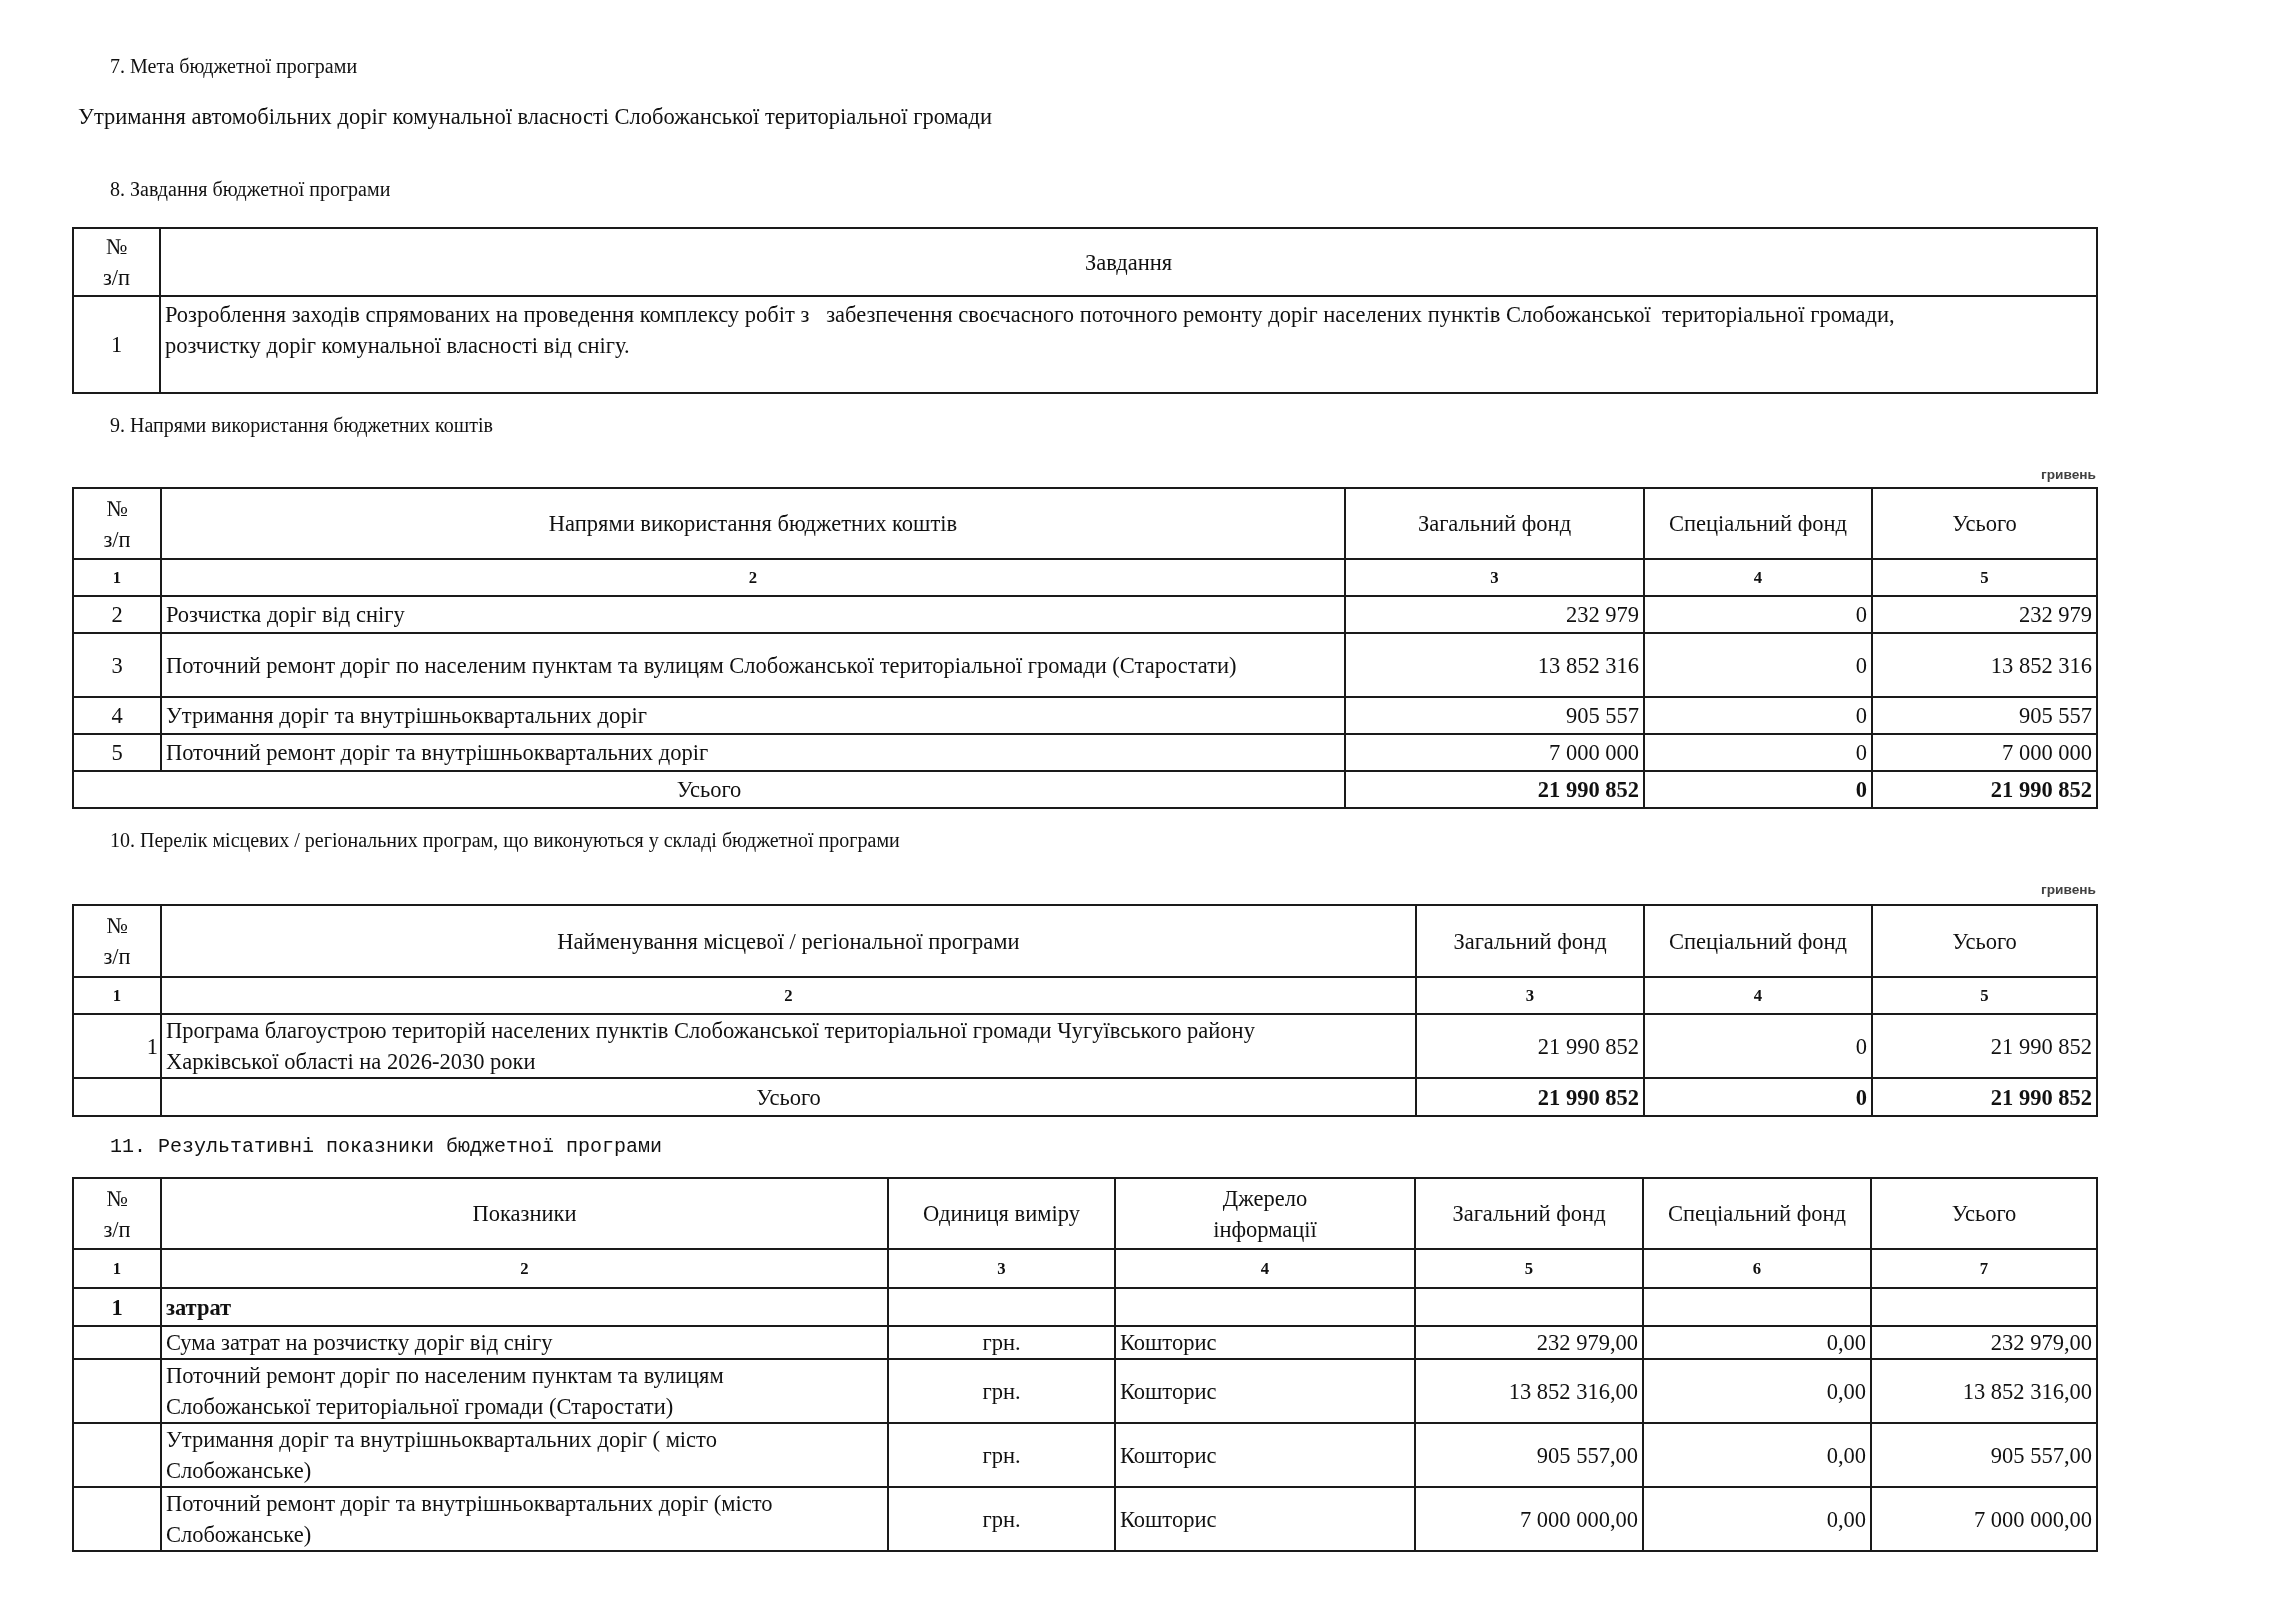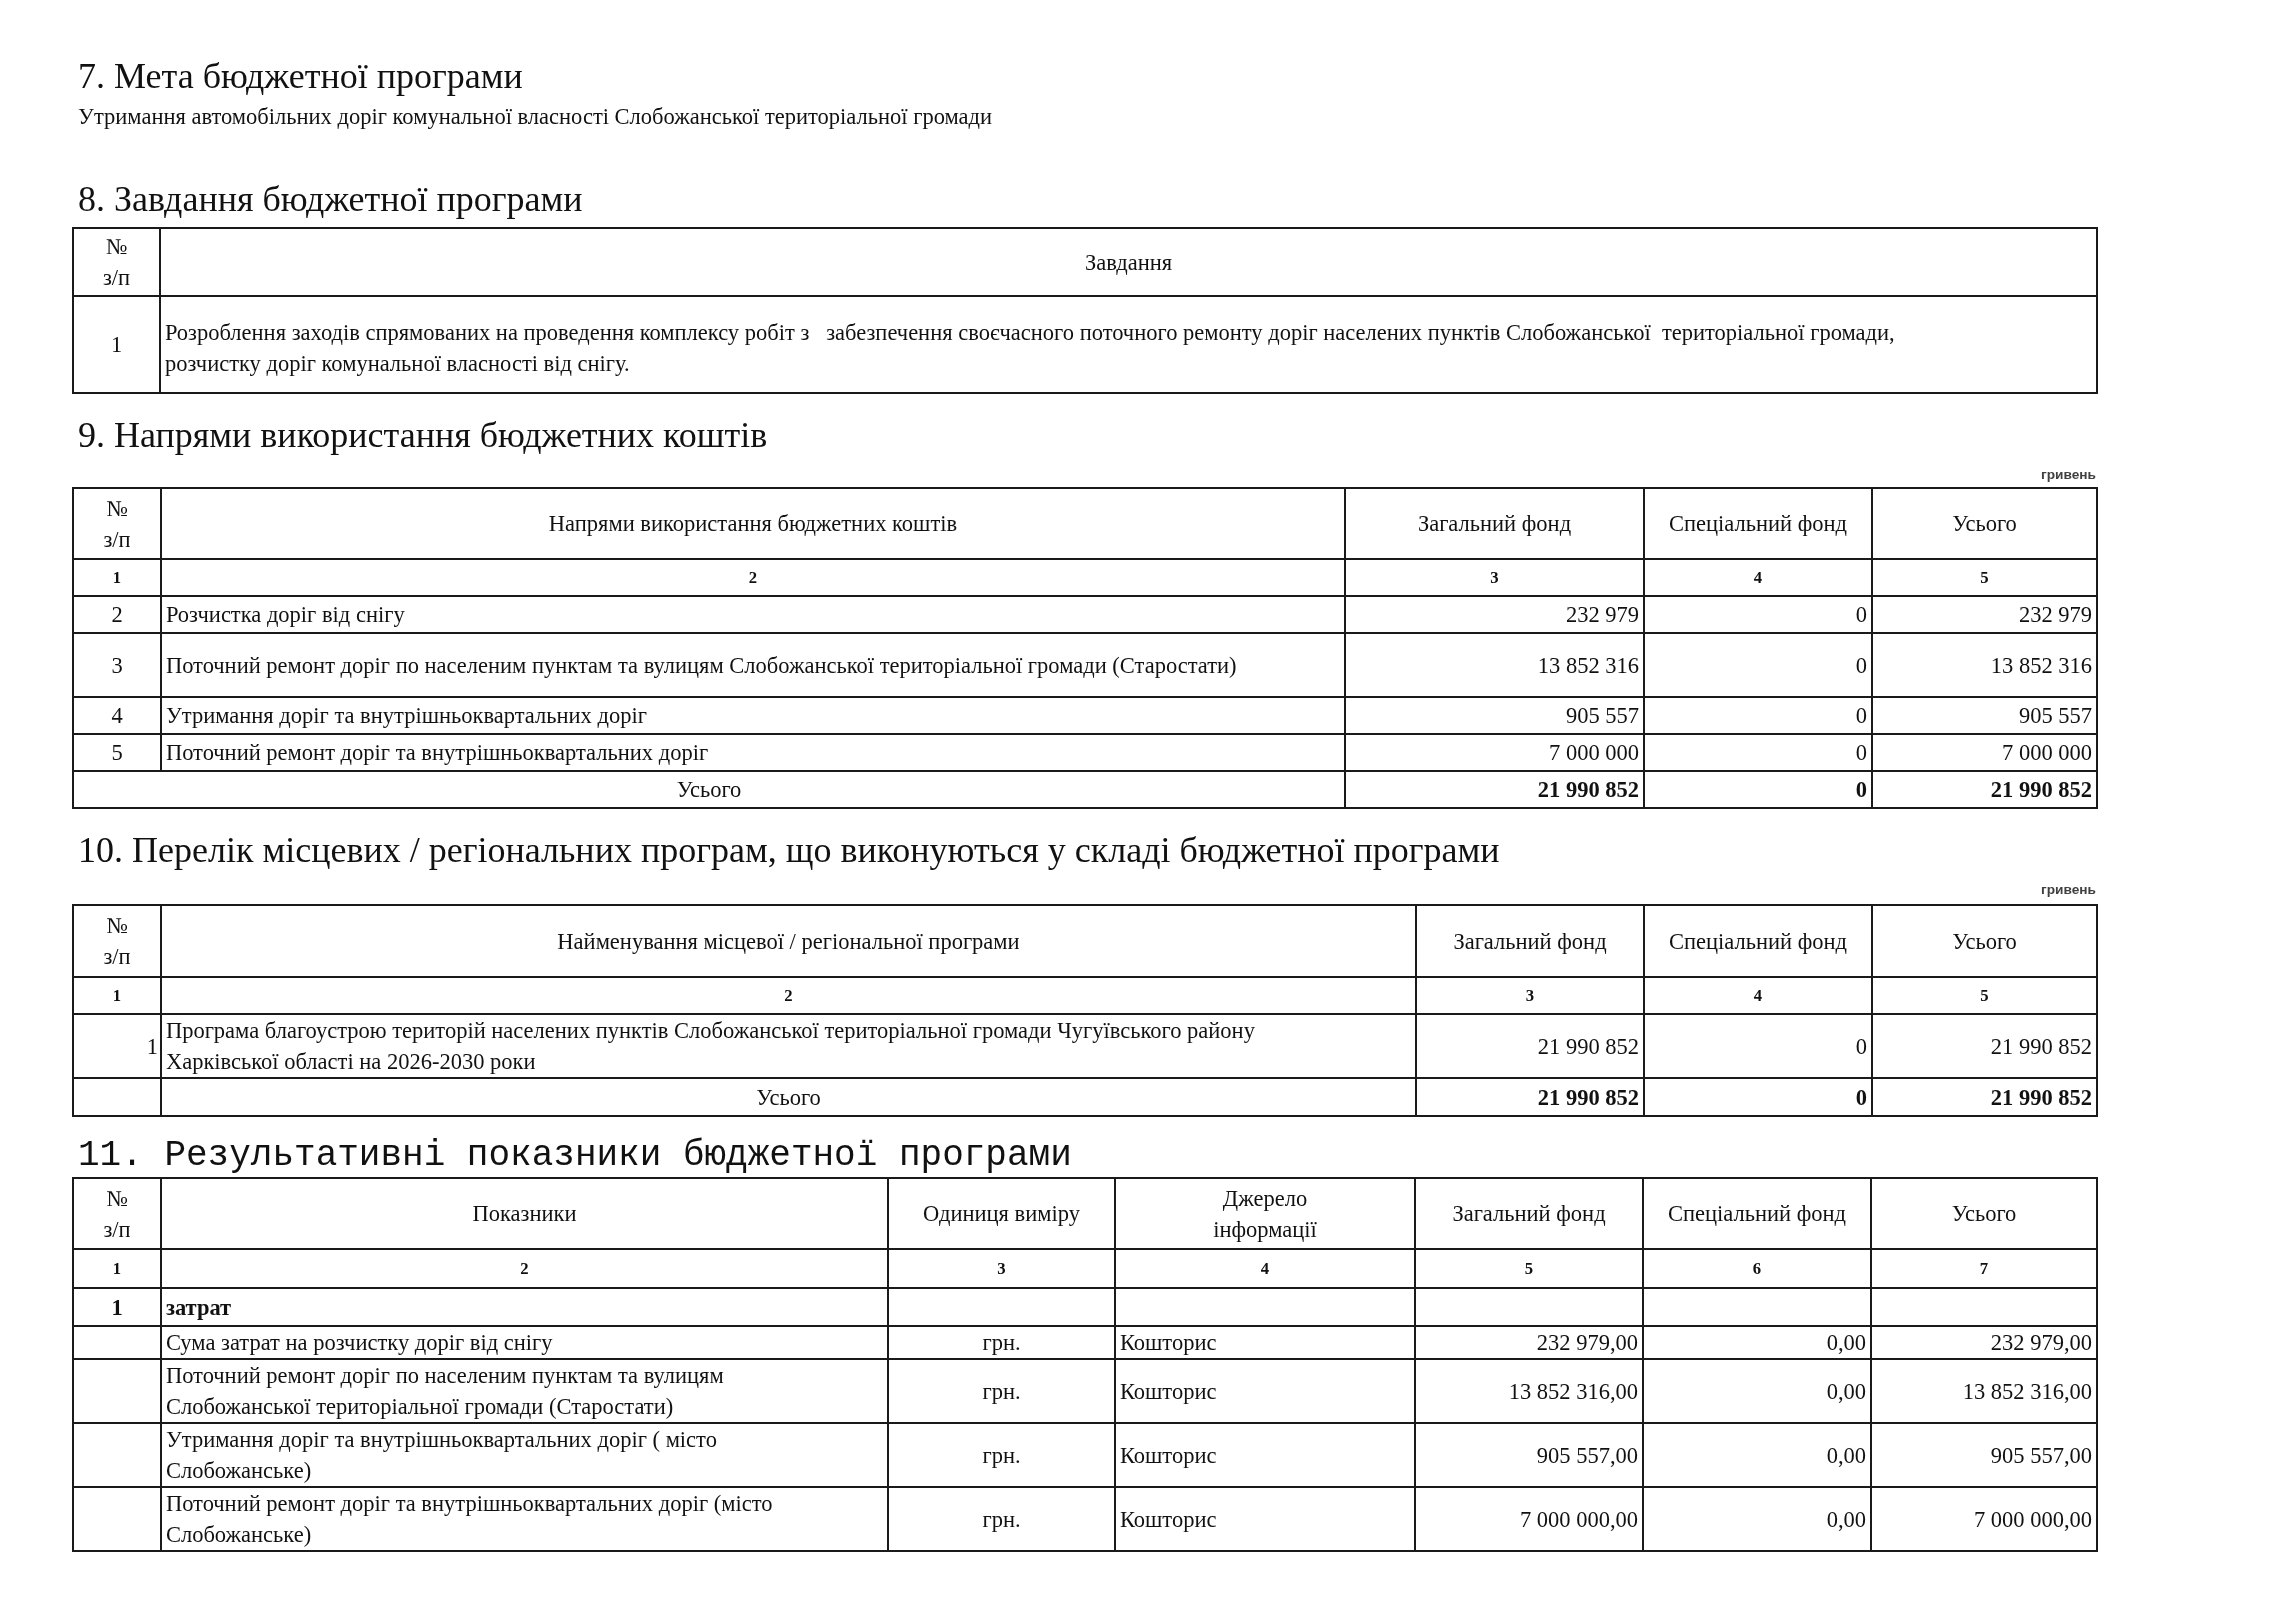--- a/index.html
+++ b/index.html
@@ -1,21 +1,21 @@
 <!DOCTYPE html>
 <html><head>
   <meta charset="utf-8">
   <style>
     html, body { margin: 0; padding: 0; background: #ffffff; }
     body {
       width: 2292px; height: 1620px; position: relative; overflow: hidden;
       font-family: "Liberation Serif", "DejaVu Serif", serif; color: #111;
     }
     .abs { position: absolute; }
-    .h { font-size: 36px; white-space: nowrap; }
+    .h { font-size: 20px; white-space: nowrap; margin-left: 32px; }
     .p { font-size: 22.5px; white-space: nowrap; }
     .unit { font-family: "Liberation Sans", "DejaVu Sans", sans-serif; font-size: 13.7px; font-weight: bold; color: #404040; }
     table { position: absolute; border-collapse: collapse; table-layout: fixed; }
     td { border: 2.5px solid #1a1a1a; padding: 0 3.9px; font-size: 22.5px; line-height: 31px; vertical-align: middle; overflow: hidden; }
     .c { text-align: center; }
     .r { text-align: right; padding-left: 47px; }
     .l { text-align: left; }
     .b { font-weight: bold; }
     .idx td { font-size: 16.7px; font-weight: bold; text-align: center; }
     .twoline { line-height: 31px; }
@@ -35,21 +35,21 @@
   <tbody>
       <tr style="height:68px">
     <td class="c">
       <div>№</div>
       <div>з/п</div>
     </td>
     <td class="c">Завдання</td>
   </tr>
   <tr style="height:97px">
     <td class="c">1</td>
-    <td class="l" style="vertical-align:top; padding-top:20px;margin-left:38px;">
+    <td class="l" style="vertical-align:top; padding-top:2px;margin-left:38px;">
       <div style="white-space:pre">Розроблення заходів спрямованих на проведення комплексу робіт з   забезпечення своєчасного поточного ремонту доріг населених пунктів Слобожанської  територіальної громади,</div>
       <div>розчистку доріг комунальної власності від снігу.</div>
     </td>
   </tr>
 </tbody>
   </table>
 
 <div class="abs h" style="left:78px; top:414px;">9. Напрями використання бюджетних коштів</div>
 <div class="abs unit" style="left:2041px; top:467px;">гривень</div>
 <table style="left:72px; top:487px; width:2026px;">

